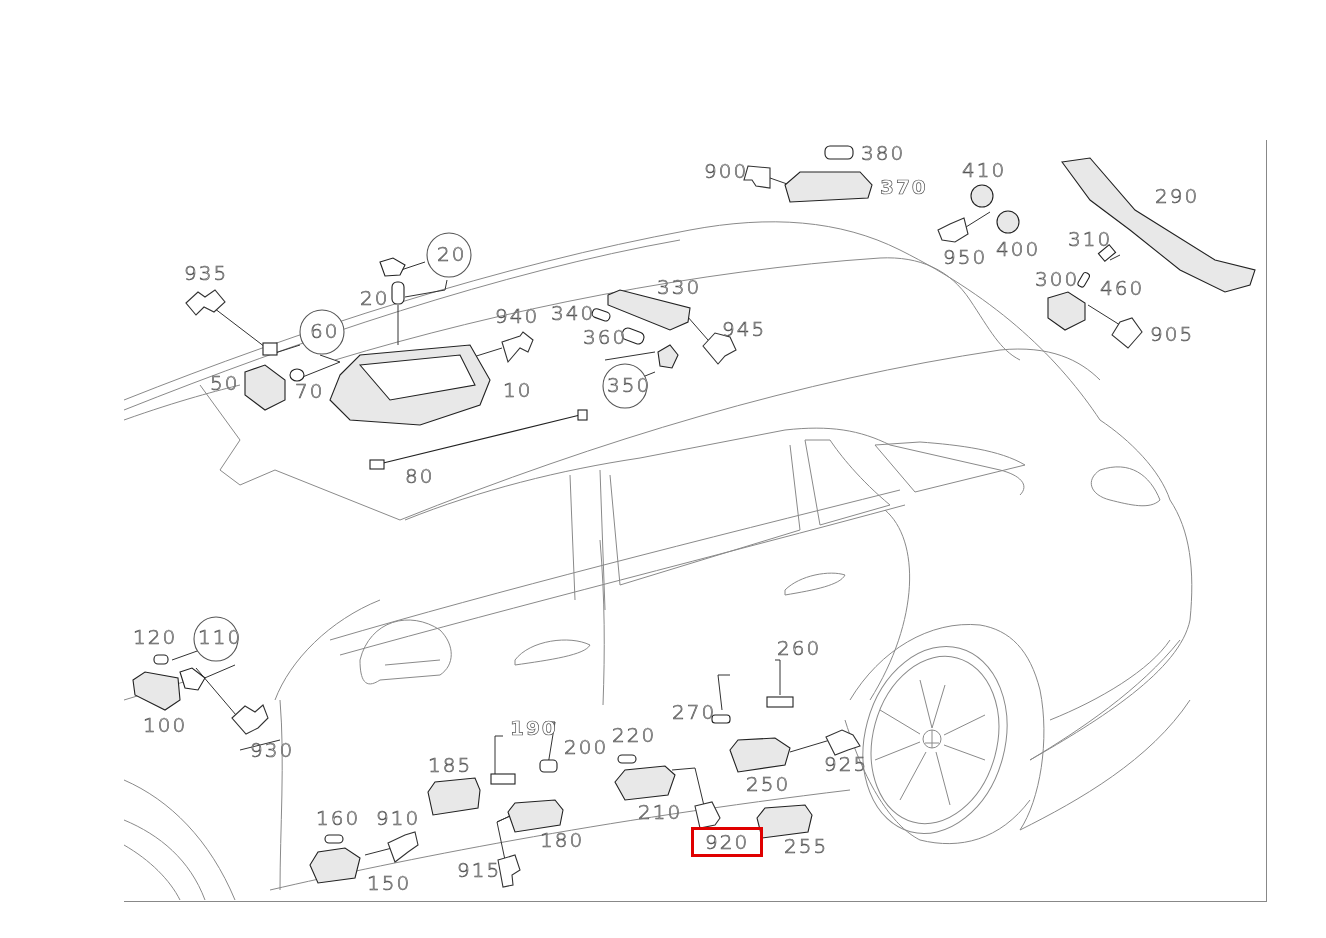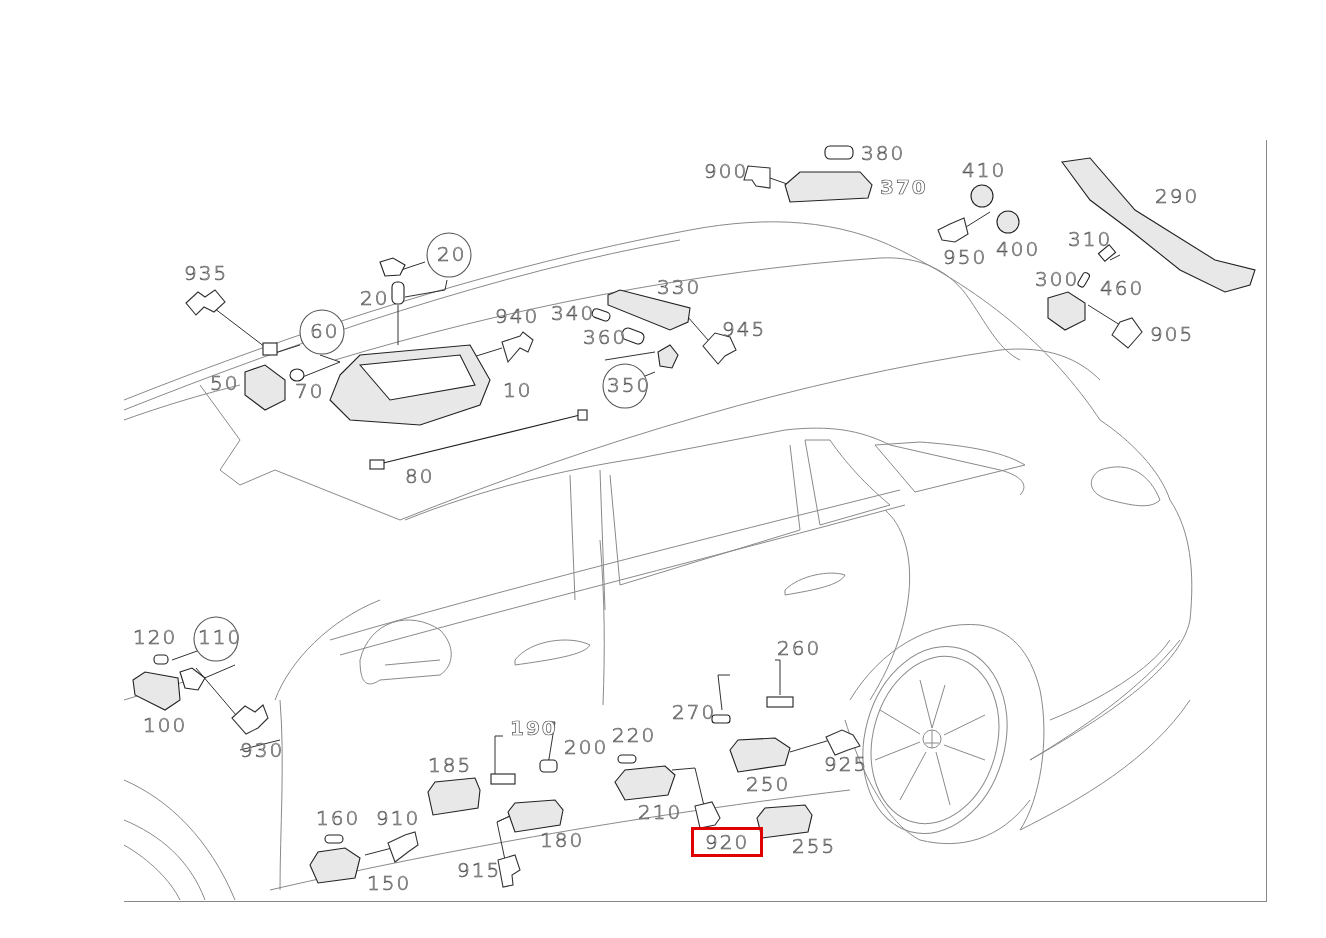--- a/index.html
+++ b/index.html
@@ -212,39 +212,39 @@
     <span class="lbl" style="left: 133px; top: 627px;">120</span>
     <span class="lbl" style="left: 367px; top: 873px;">150</span>
     <span class="lbl" style="left: 316px; top: 808px;">160</span>
     <span class="lbl" style="left: 540px; top: 830px;">180</span>
     <span class="lbl" style="left: 428px; top: 755px;">185</span>
     <span class="lbl" style="left: 510px; top: 718px; font-weight: bold;">190</span>
     <span class="lbl" style="left: 564px; top: 737px;">200</span>
     <span class="lbl" style="left: 638px; top: 802px;">210</span>
     <span class="lbl" style="left: 612px; top: 725px;">220</span>
     <span class="lbl" style="left: 746px; top: 774px;">250</span>
-    <span class="lbl" style="left: 784px; top: 836px; margin-left: 8px;">255</span>
+    <span class="lbl" style="left: 784px; top: 836px;">255</span>
     <span class="lbl" style="left: 733px; top: 638px; margin-left: 44px;">260</span>
     <span class="lbl" style="left: 672px; top: 702px;">270</span>
     <span class="lbl" style="left: 1155px; top: 186px;">290</span>
     <span class="lbl" style="left: 1035px; top: 269px;">300</span>
     <span class="lbl" style="left: 1068px; top: 229px;">310</span>
     <span class="lbl" style="left: 1100px; top: 278px;">460</span>
     <span class="lbl" style="left: 657px; top: 277px;">330</span>
     <span class="lbl" style="left: 551px; top: 303px;">340</span>
     <span class="lbl" style="left: 607px; top: 375px;">350</span>
     <span class="lbl" style="left: 583px; top: 327px;">360</span>
     <span class="lbl" style="left: 880px; top: 177px; font-weight: bold;">370</span>
     <span class="lbl" style="left: 861px; top: 143px;">380</span>
     <span class="lbl" style="left: 996px; top: 239px;">400</span>
     <span class="lbl" style="left: 962px; top: 160px;">410</span>
     <span class="lbl" style="left: 704px; top: 161px;">900</span>
     <span class="lbl" style="left: 1150px; top: 324px;">905</span>
     <span class="lbl" style="left: 376px; top: 808px;">910</span>
     <span class="lbl" style="left: 457px; top: 860px;">915</span>
     <span class="lbl hl" style="left: 695px; top: 831px;">920</span>
     <span class="lbl" style="left: 824px; top: 754px;">925</span>
-    <span class="lbl" style="left: 240px; top: 740px;">930</span>
+    <span class="lbl" style="left: 250px; top: 740px;">930</span>
     <span class="lbl" style="left: 184px; top: 263px;">935</span>
     <span class="lbl" style="left: 495px; top: 306px;">940</span>
     <span class="lbl" style="left: 722px; top: 319px;">945</span>
     <span class="lbl" style="left: 943px; top: 247px;">950</span>
   </div>
 
 </body></html>

